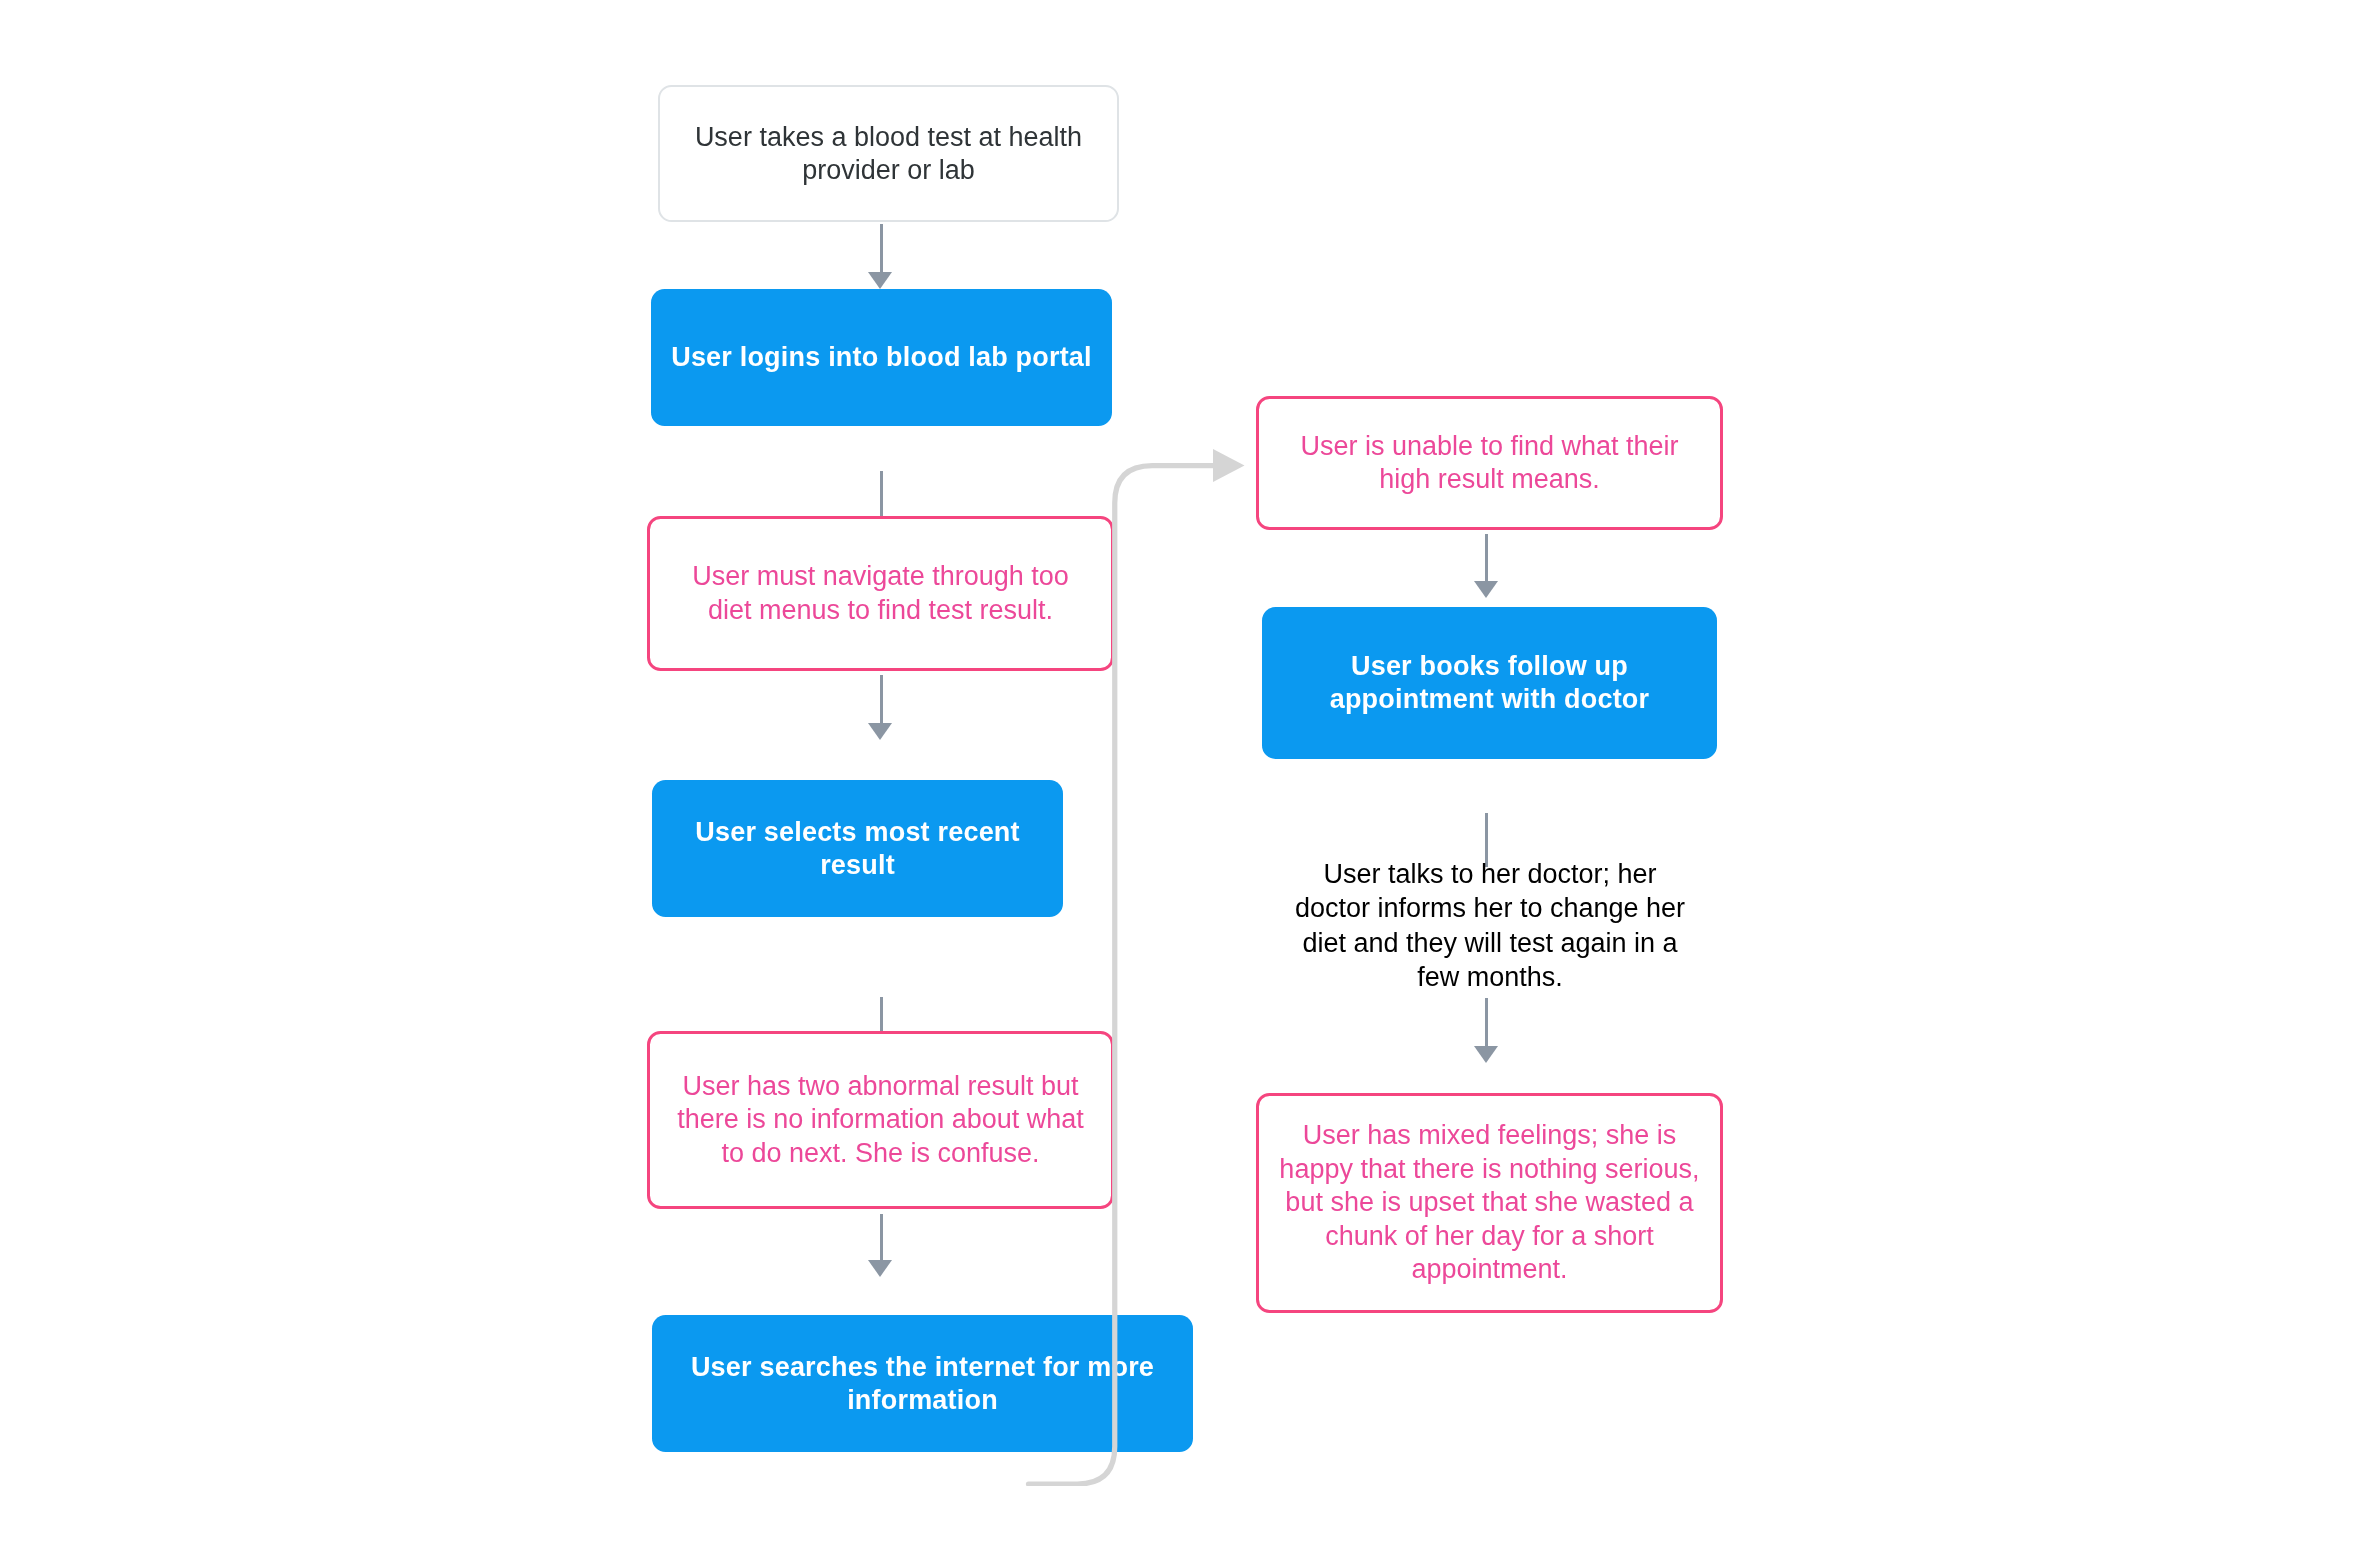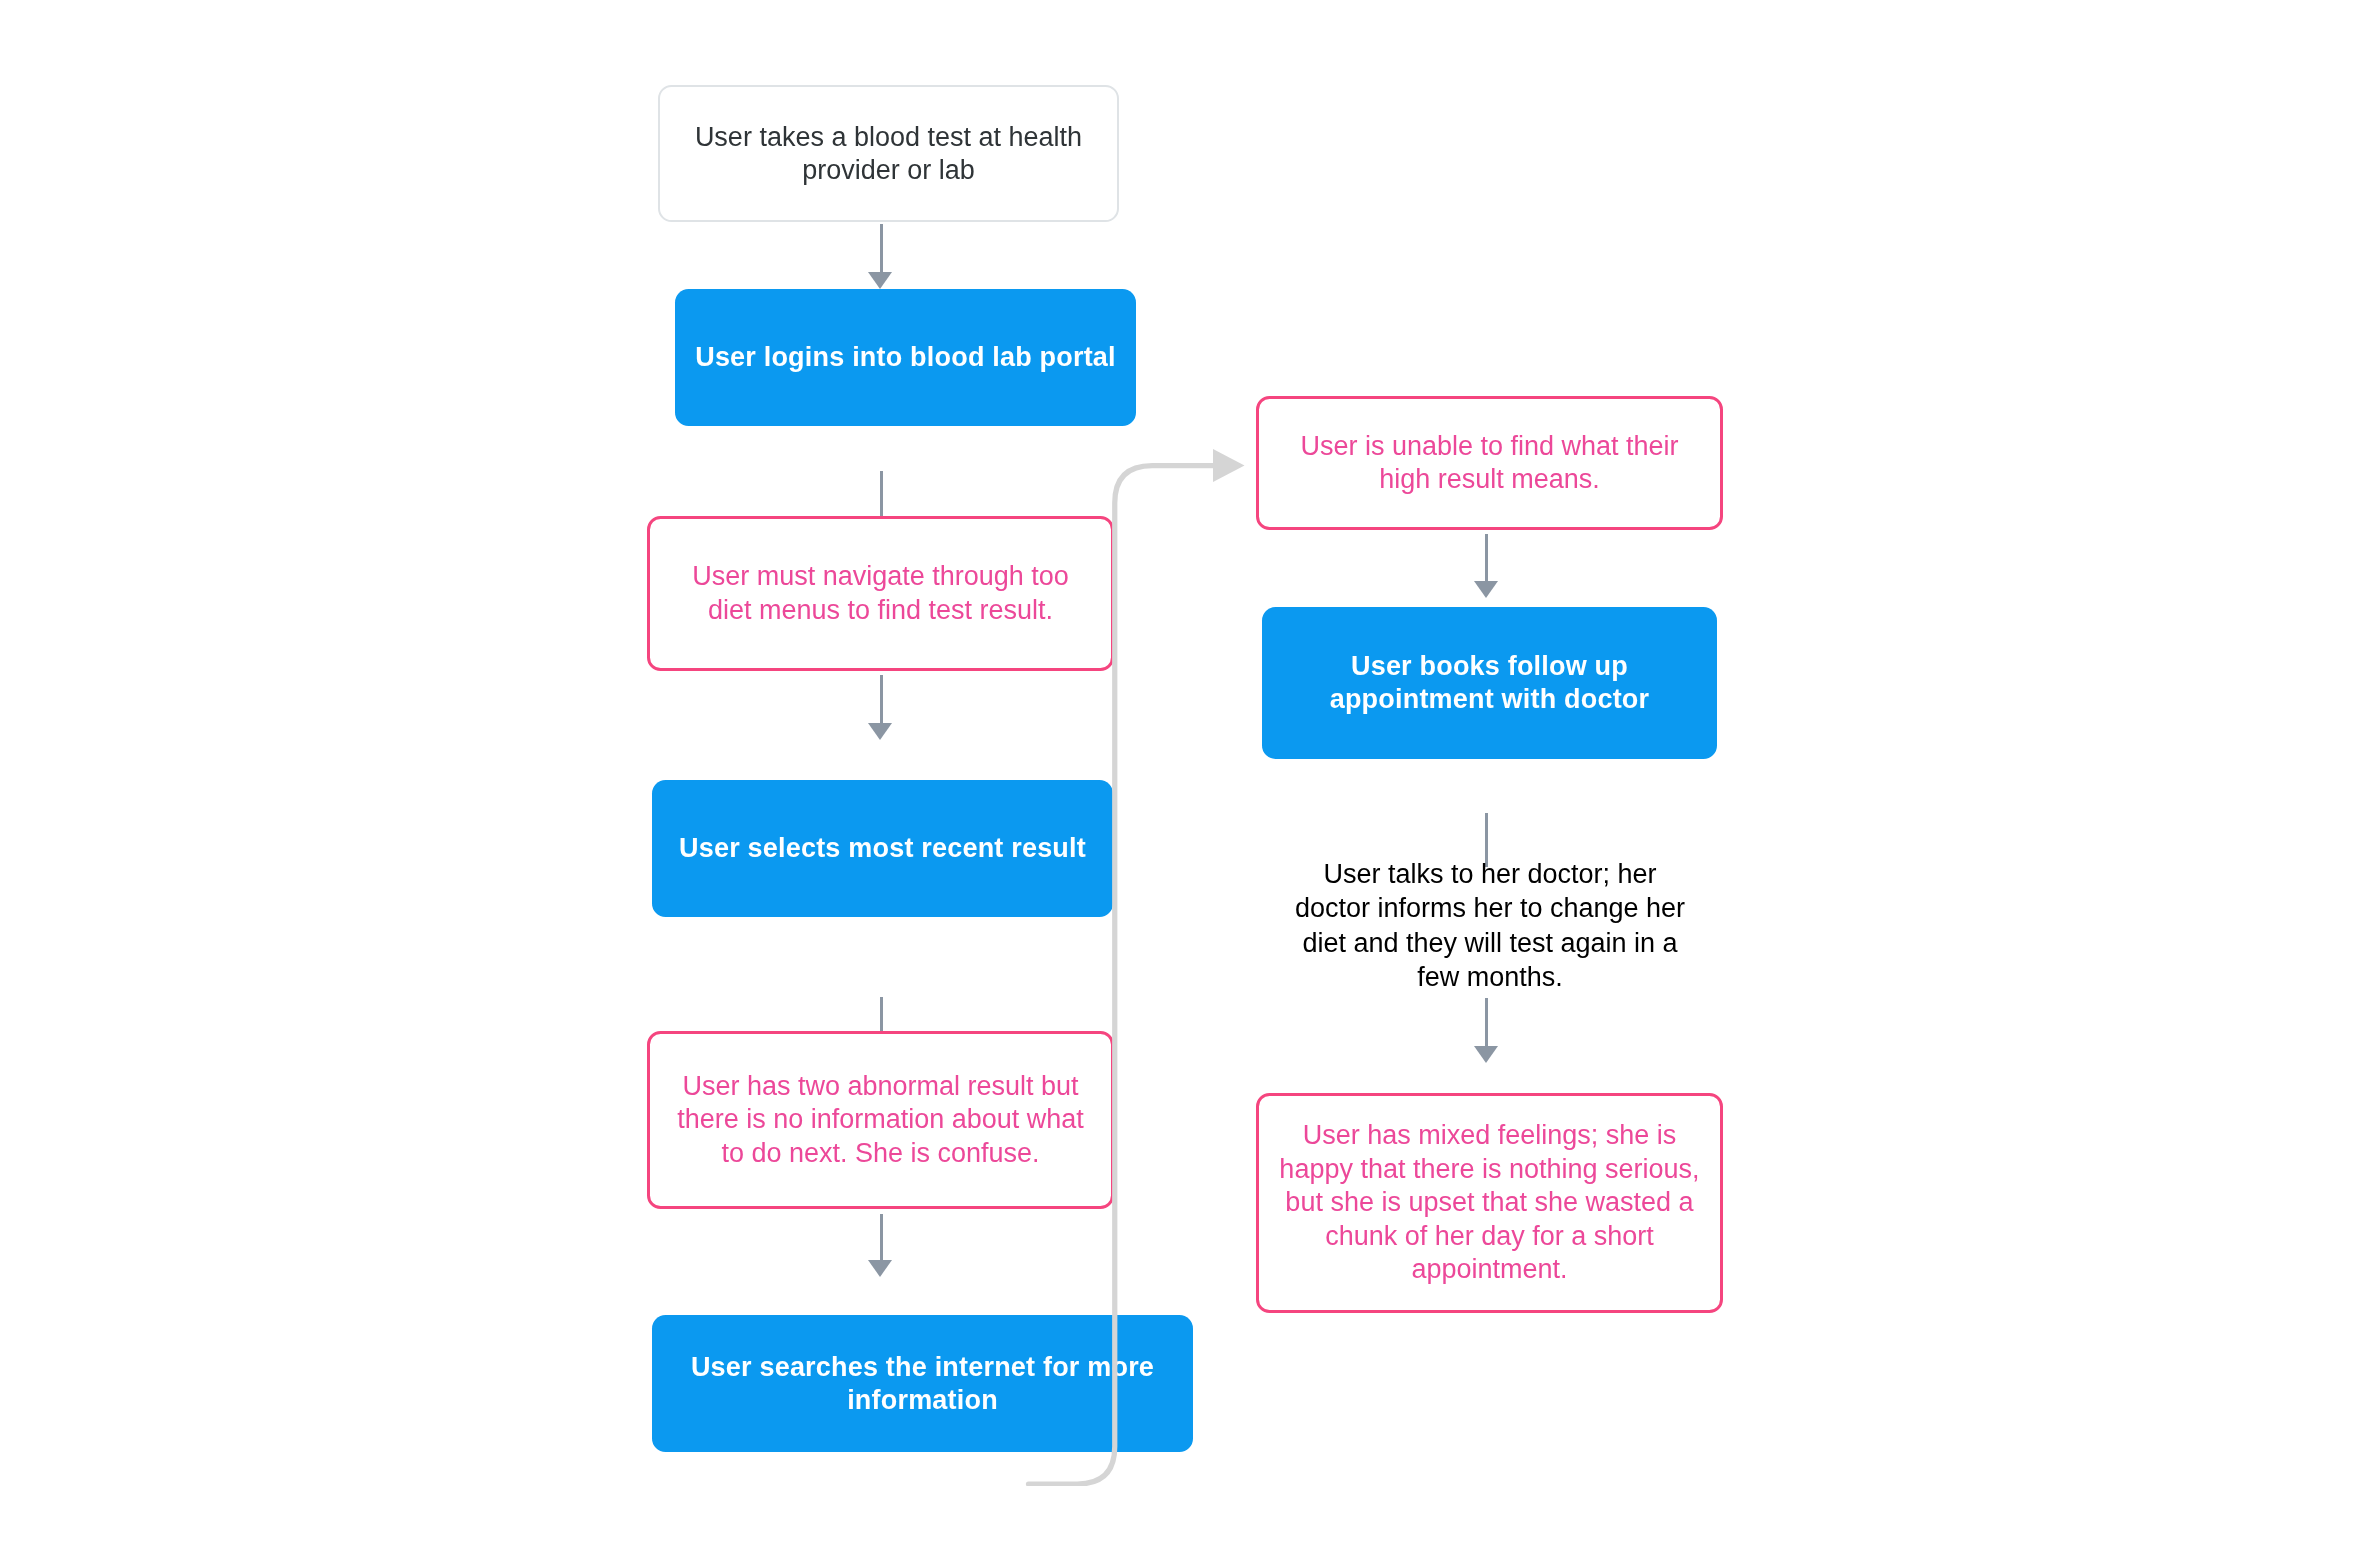--- a/index.html
+++ b/index.html
@@ -98,38 +98,38 @@
 
   <div class="node node--plain" id="n-blood-test" style="left:651px; top:85px; width:461px; height:137px;margin-left:7px;">
     <span class="txt">User takes a blood test at health provider or lab</span>
   </div>
 
   <div class="edge">
     <div class="edge-line" style="left:880px; top:224px; height:51px;"></div>
     <div class="edge-head" style="left:868px; top:272px;"></div>
   </div>
 
-  <div class="node node--action" id="n-login-portal" style="left:651px; top:289px; width:461px; height:137px;margin-left:24px;">
+  <div class="node node--action" id="n-login-portal" style="left:651px; top:289px; width:461px; height:137px;">
     <span class="txt">User logins into blood lab portal</span>
   </div>
 
   <div class="edge">
     <div class="edge-line" style="left:880px; top:471px; height:45px;"></div>
   </div>
 
   <div class="node node--pain" id="n-too-many-menus" style="left:647px; top:516px; width:467px; height:155px;">
     <span class="txt">User must navigate through too diet menus to find test result.</span>
   </div>
 
   <div class="edge">
     <div class="edge-line" style="left:880px; top:675px; height:51px;"></div>
     <div class="edge-head" style="left:868px; top:723px;"></div>
   </div>
 
-  <div class="node node--action" id="n-select-recent-result" style="left:652px; top:780px; width:461px; height:137px;">
+  <div class="node node--action" id="n-select-recent-result" style="left:652px; top:780px; width:411px; height:137px;">
     <span class="txt">User selects most recent result</span>
   </div>
 
   <div class="edge">
     <div class="edge-line" style="left:880px; top:997px; height:47px;"></div>
   </div>
 
   <div class="node node--pain" id="n-abnormal-no-info" style="left:647px; top:1031px; width:467px; height:178px;">
     <span class="txt">User has two abnormal result but there is no information about what to do next. She is confuse.</span>
   </div>

